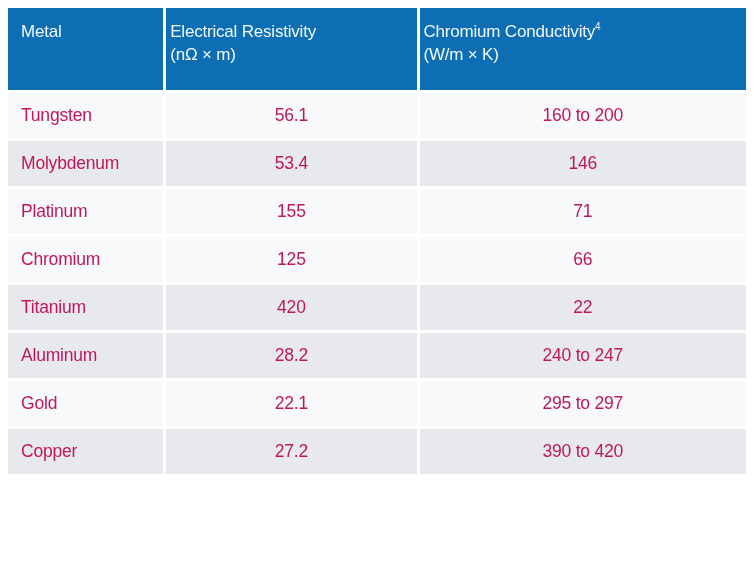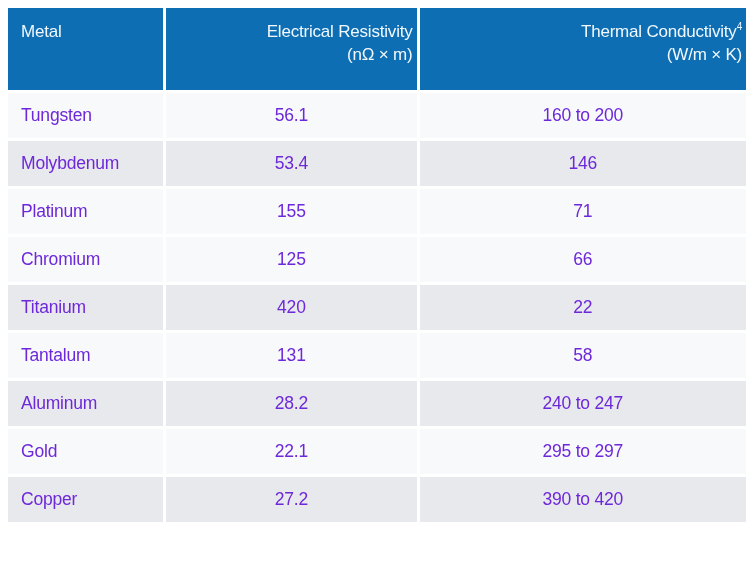--- a/index.html
+++ b/index.html
@@ -31,36 +31,36 @@
   thead th {
     background: #0d6eb4;
     color: #f2f8fc;
     height: 70px;
     vertical-align: top;
     padding: 12px 4px 0 4px;
     font-size: 17px;
     line-height: 23px;
     font-weight: normal;
     letter-spacing: -0.2px;
-    text-align: right;
+    text-align: left;
   }
   thead th.col-metal {
     text-align: left;
     padding-left: 13px;
   }
   .h-title sup {
     font-size: 10px;
     line-height: 0;
     vertical-align: super;
   }
   tbody td {
     height: 45px;
     vertical-align: middle;
     font-size: 17.5px;
-    color: #6d28d9;
+    color: #be185d;
     letter-spacing: -0.2px;
     text-align: center;
     padding: 0 4px;
   }
   tbody td.metal {
     text-align: left;
     padding-left: 13px;
   }
   tr.light td { background: #f8f9fb; }
   tr.dark  td { background: #e8e9ed; margin-left: 19px; }
@@ -79,21 +79,21 @@
       <tr>
         <th class="col-metal">
           <div class="h-title"><span>Metal</span></div>
           <div class="h-unit"></div>
         </th>
         <th>
           <div class="h-title"><span>Electrical Resistivity</span><sup></sup></div>
           <div class="h-unit">(nΩ × m)</div>
         </th>
         <th>
-          <div class="h-title"><span>Thermal Conductivity</span><sup>4</sup></div>
+          <div class="h-title"><span>Chromium Conductivity</span><sup>4</sup></div>
           <div class="h-unit">(W/m × K)</div>
         </th>
       </tr>
     </thead>
     <tbody>
       <tr class="light">
         <td class="metal">Tungsten</td>
         <td class="num">56.1</td>
         <td class="num">160 to 200</td>
       </tr>
@@ -110,25 +110,20 @@
       <tr class="light">
         <td class="metal">Chromium</td>
         <td class="num">125</td>
         <td class="num">66</td>
       </tr>
       <tr class="dark">
         <td class="metal">Titanium</td>
         <td class="num">420</td>
         <td class="num">22</td>
       </tr>
-      <tr class="light">
-        <td class="metal">Tantalum</td>
-        <td class="num">131</td>
-        <td class="num">58</td>
-      </tr>
       <tr class="dark">
         <td class="metal">Aluminum</td>
         <td class="num">28.2</td>
         <td class="num">240 to 247</td>
       </tr>
       <tr class="light">
         <td class="metal">Gold</td>
         <td class="num">22.1</td>
         <td class="num">295 to 297</td>
       </tr>

